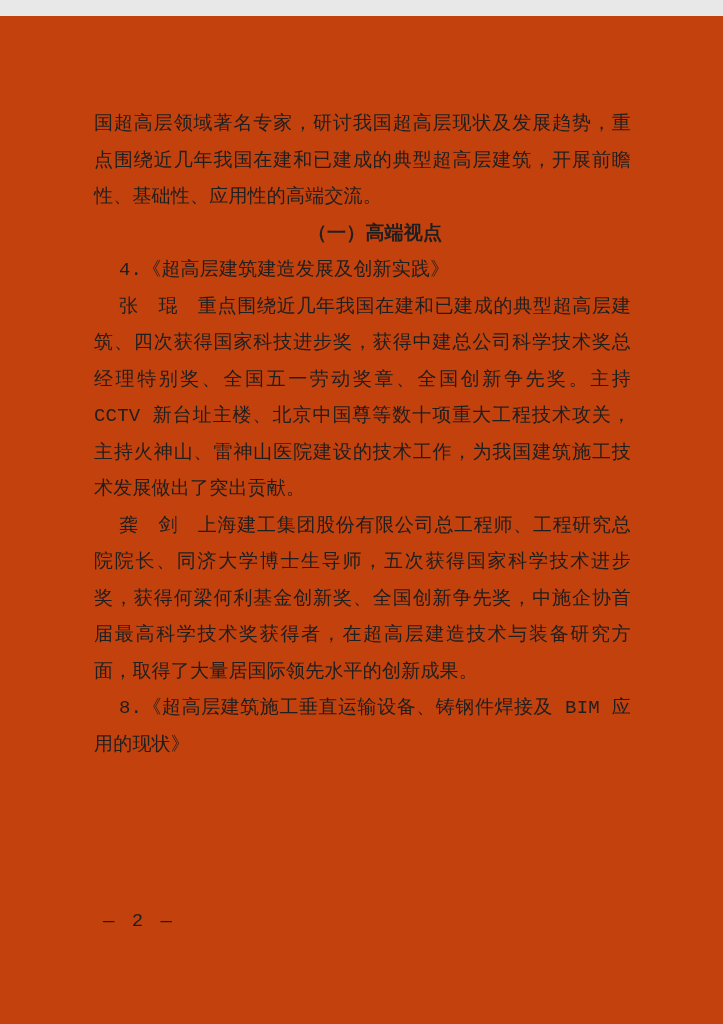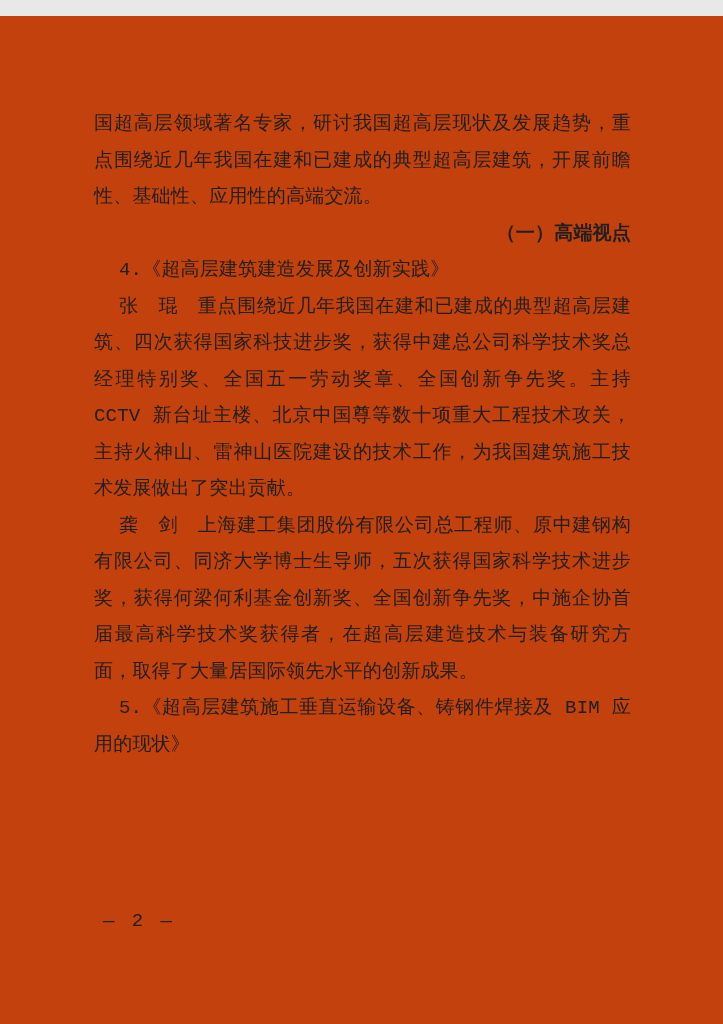--- a/index.html
+++ b/index.html
@@ -29,21 +29,21 @@
     line-height: 36.5px;
     text-align: justify;
     text-justify: inter-character;
     letter-spacing: 0.2px;
   }
   .content p.indent {
     text-indent: 25px;
   }
   .content p.heading {
     font-weight: bold;
-    text-align: right;
+    text-align: center;
   }
   .content p.item {
     text-align: justify;
   }
   .page-footer {
     position: absolute;
     left: 103px;
     top: 894px;
     font-size: 19px;
     letter-spacing: 3px;
@@ -52,17 +52,17 @@
 </style>
 </head>
 <body>
 
 <div class="page">
   <div class="content">
     <p>国超高层领域著名专家，研讨我国超高层现状及发展趋势，重点围绕近几年我国在建和已建成的典型超高层建筑，开展前瞻性、基础性、应用性的高端交流。</p>
     <p class="indent heading">（一）高端视点</p>
     <p class="indent item">4.《超高层建筑建造发展及创新实践》</p>
     <p class="indent">张　琨　重点围绕近几年我国在建和已建成的典型超高层建筑、四次获得国家科技进步奖，获得中建总公司科学技术奖总经理特别奖、全国五一劳动奖章、全国创新争先奖。主持 CCTV 新台址主楼、北京中国尊等数十项重大工程技术攻关，主持火神山、雷神山医院建设的技术工作，为我国建筑施工技术发展做出了突出贡献。</p>
-    <p class="indent">龚　剑　上海建工集团股份有限公司总工程师、原中建钢构有限公司、同济大学博士生导师，五次获得国家科学技术进步奖，获得何梁何利基金创新奖、全国创新争先奖，中施企协首届最高科学技术奖获得者，在超高层建造技术与装备研究方面，取得了大量居国际领先水平的创新成果。</p>
-    <p class="indent item">5.《超高层建筑施工垂直运输设备、铸钢件焊接及 BIM 应用的现状》</p>
+    <p class="indent">龚　剑　上海建工集团股份有限公司总工程师、工程研究总院院长、同济大学博士生导师，五次获得国家科学技术进步奖，获得何梁何利基金创新奖、全国创新争先奖，中施企协首届最高科学技术奖获得者，在超高层建造技术与装备研究方面，取得了大量居国际领先水平的创新成果。</p>
+    <p class="indent item">8.《超高层建筑施工垂直运输设备、铸钢件焊接及 BIM 应用的现状》</p>
   </div>
   <div class="page-footer">— 2 —</div>
 </div>
 
 </body></html>

